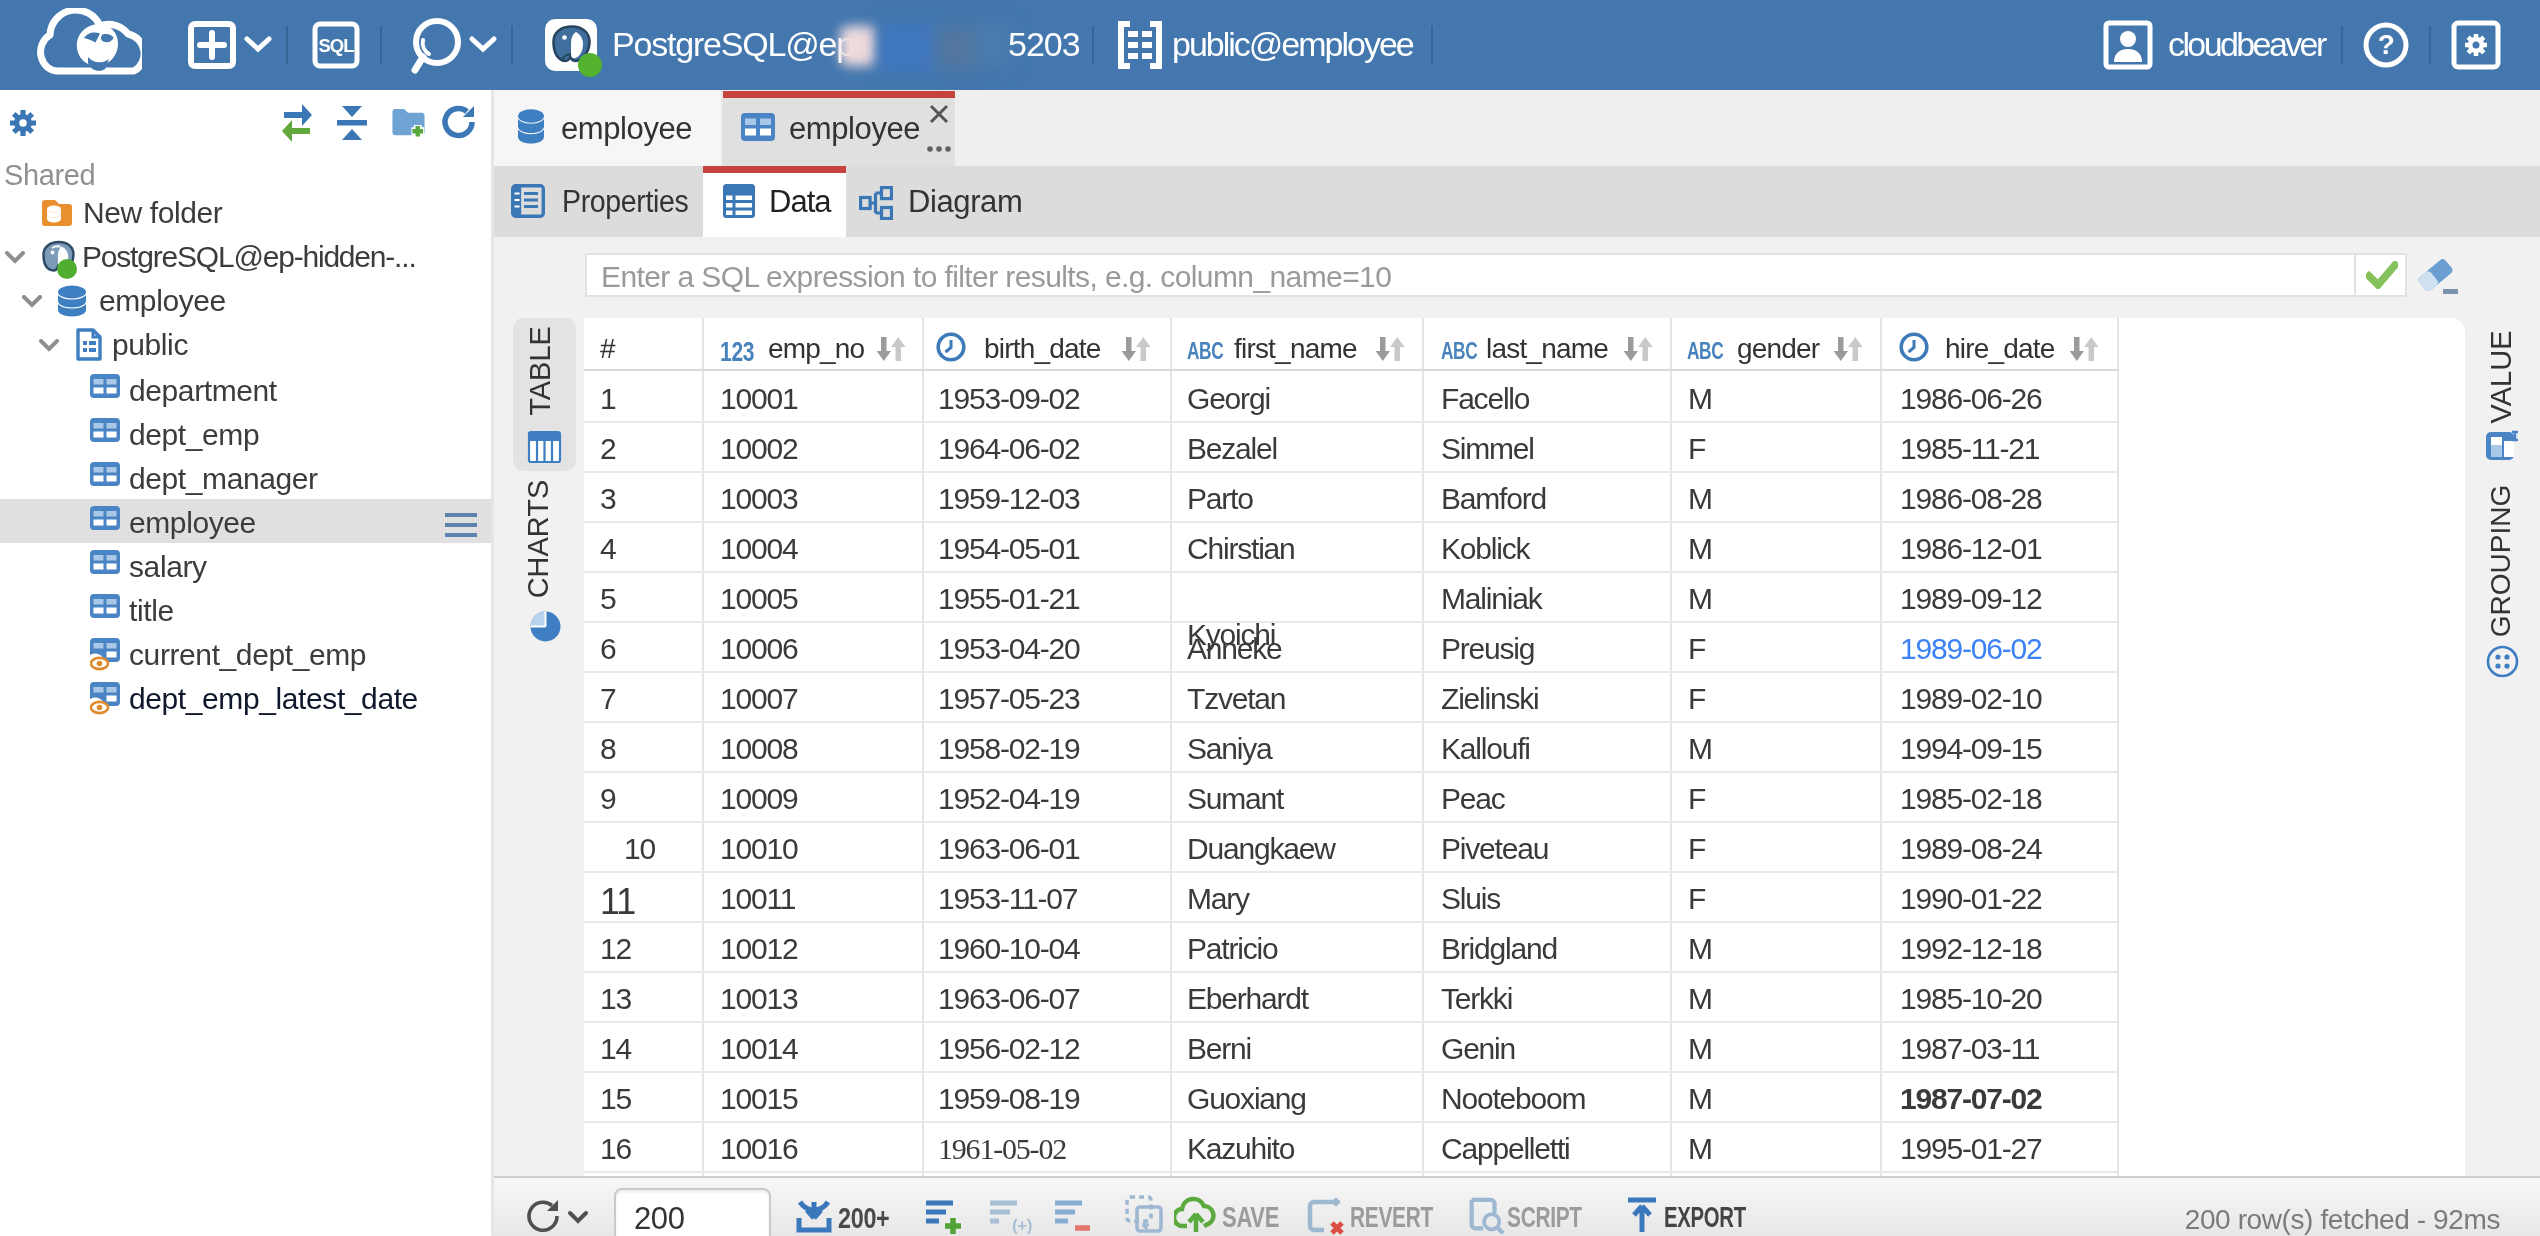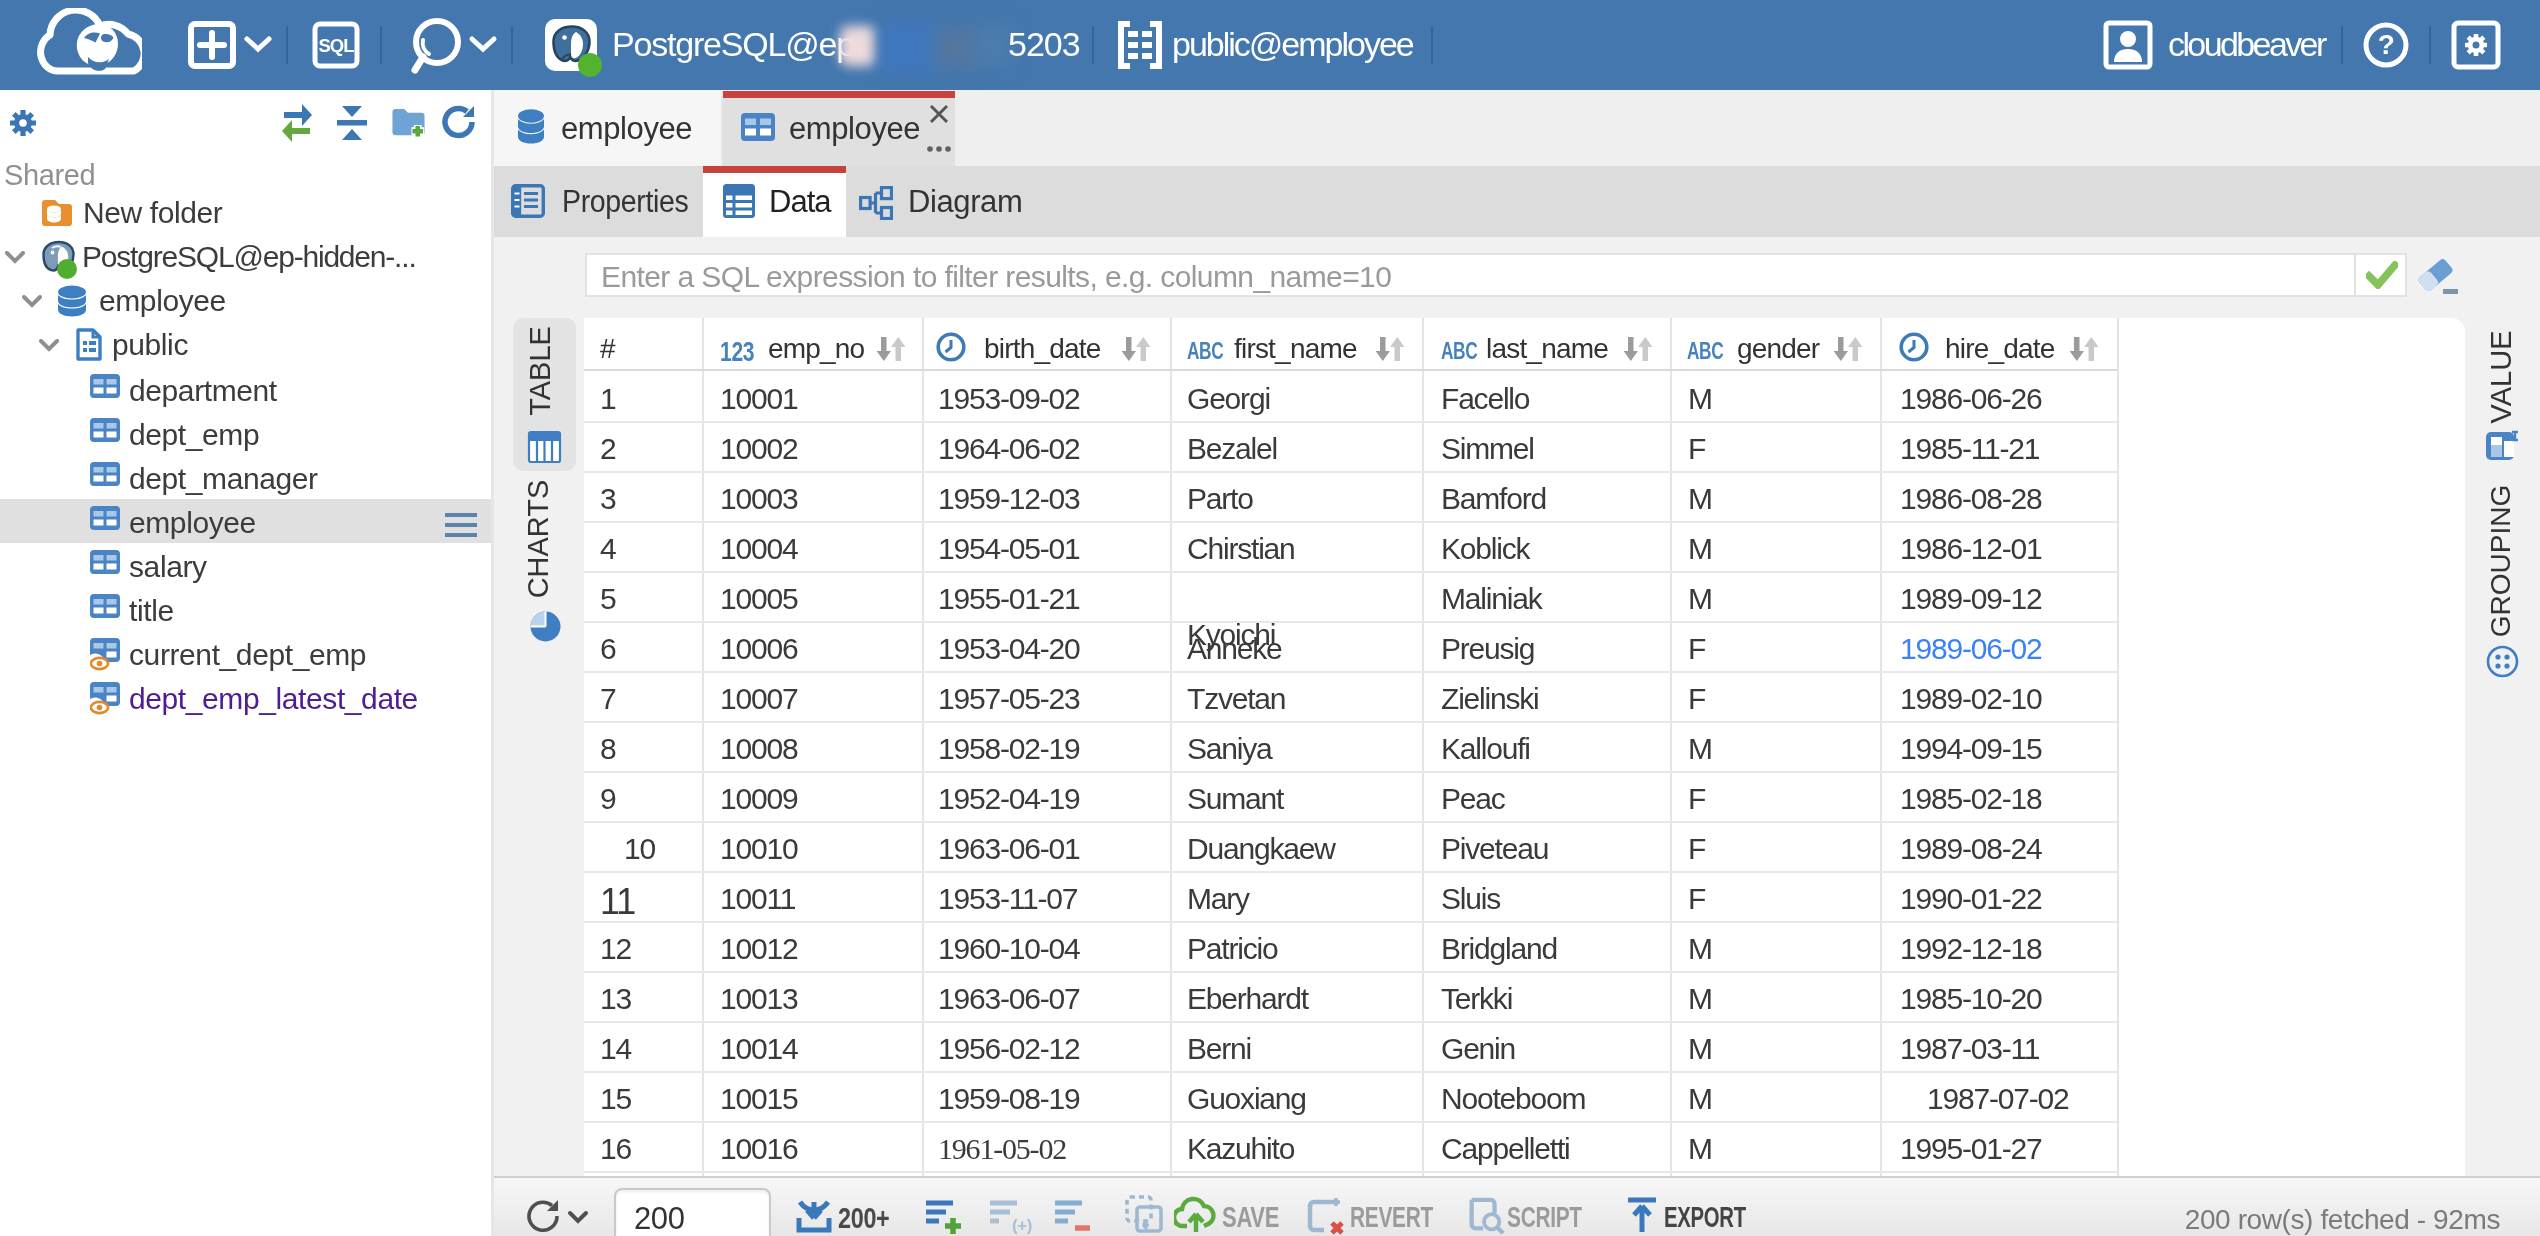--- a/index.html
+++ b/index.html
@@ -222,21 +222,21 @@
   </svg>
 <div style="position:absolute;left:129px;top:640px;font-size:30px;color:#3c3c3c;font-weight:400;white-space:nowrap;line-height:1;">current_dept_emp</div>
 <svg style="position:absolute;left:90px;top:682px;" width="30" height="33" viewBox="0 0 30 33">
     <path d="M0 4 a4 4 0 0 1 4 -4 h22 a4 4 0 0 1 4 4 v16 a4 4 0 0 1 -4 4 h-11 a10 10 0 0 0 -15 -7 z" fill="#4a84c4"></path>
 <rect x="3.5" y="5" width="10" height="5.5" fill="#a9c7e6"></rect>
     <rect x="16.5" y="5" width="10" height="5.5" fill="#a9c7e6"></rect>
 <rect x="16.5" y="13.5" width="10" height="6" fill="#fff"></rect>
 <ellipse cx="9.5" cy="25.5" rx="8.6" ry="5.6" fill="#fff" stroke="#e08a2e" stroke-width="2.6"></ellipse>
 <circle cx="9.5" cy="25.5" r="2.8" fill="#e08a2e"></circle>
   </svg>
-<div style="position:absolute;left:129px;top:684px;font-size:30px;color:#4c1d95;font-weight:400;white-space:nowrap;line-height:1;">dept_emp_latest_date</div>
+<div style="position:absolute;left:129px;top:684px;font-size:30px;color:#0f172a;font-weight:400;white-space:nowrap;line-height:1;">dept_emp_latest_date</div>
 <div style="position:absolute;left:494px;top:90px;width:2046px;height:76px;background:#efefef;"></div>
 <div style="position:absolute;left:494px;top:91px;width:229px;height:75px;background:#f6f6f6;border-right:2px solid #e7e7e7;"></div>
 <svg style="position:absolute;left:516px;top:108px;" width="30" height="38" viewBox="0 0 30 38">
 <g fill="#3e7fc1">
       <ellipse cx="15" cy="8" rx="13" ry="6.8"></ellipse>
 <path d="M2 11 v7.5 c0 3.6 5.8 6.6 13 6.6 s13 -3 13 -6.6 v-7.5 c-2.3 3 -7.4 4.7 -13 4.7 s-10.7 -1.7 -13 -4.7 z"></path>
 <path d="M2 21.5 v7.5 c0 3.6 5.8 6.6 13 6.6 s13 -3 13 -6.6 v-7.5 c-2.3 3 -7.4 4.7 -13 4.7 s-10.7 -1.7 -13 -4.7 z"></path>
     </g>
 </svg>
 <div style="position:absolute;left:561px;top:113px;font-size:31px;color:#333;font-weight:400;white-space:nowrap;line-height:1;">employee</div>
@@ -485,21 +485,21 @@
 <div style="position:absolute;left:1187px;top:1034px;font-size:30px;color:#3a3a3a;font-weight:400;white-space:nowrap;line-height:1;letter-spacing:-1.2px;">Berni</div>
 <div style="position:absolute;left:1441px;top:1034px;font-size:30px;color:#3a3a3a;font-weight:400;white-space:nowrap;line-height:1;letter-spacing:-1.2px;">Genin</div>
 <div style="position:absolute;left:1688px;top:1034px;font-size:30px;color:#3a3a3a;font-weight:400;white-space:nowrap;line-height:1;letter-spacing:-1.2px;">M</div>
 <div style="position:absolute;left:1900px;top:1034px;font-size:30px;color:#3a3a3a;font-weight:400;white-space:nowrap;line-height:1;letter-spacing:-1.2px;">1987-03-11</div>
 <div style="position:absolute;left:600px;top:1084px;font-size:30px;color:#3a3a3a;font-weight:400;white-space:nowrap;line-height:1;letter-spacing:-1.2px;">15</div>
 <div style="position:absolute;left:720px;top:1084px;font-size:30px;color:#3a3a3a;font-weight:400;white-space:nowrap;line-height:1;letter-spacing:-1.2px;">10015</div>
 <div style="position:absolute;left:938px;top:1084px;font-size:30px;color:#3a3a3a;font-weight:400;white-space:nowrap;line-height:1;letter-spacing:-1.2px;">1959-08-19</div>
 <div style="position:absolute;left:1187px;top:1084px;font-size:30px;color:#3a3a3a;font-weight:400;white-space:nowrap;line-height:1;letter-spacing:-1.2px;">Guoxiang</div>
 <div style="position:absolute;left:1441px;top:1084px;font-size:30px;color:#3a3a3a;font-weight:400;white-space:nowrap;line-height:1;letter-spacing:-1.2px;">Nooteboom</div>
 <div style="position:absolute;left:1688px;top:1084px;font-size:30px;color:#3a3a3a;font-weight:400;white-space:nowrap;line-height:1;letter-spacing:-1.2px;">M</div>
-<div style="position:absolute;left:1900px;top:1084px;font-size:30px;color:#3a3a3a;font-weight:400;white-space:nowrap;line-height:1;letter-spacing:-1.2px;margin-left:27px;">1987-07-02</div>
+<div style="position:absolute;left:1900px;top:1084px;font-size:30px;color:#3a3a3a;font-weight:700;white-space:nowrap;line-height:1;letter-spacing:-1.2px;">1987-07-02</div>
 <div style="position:absolute;left:600px;top:1134px;font-size:30px;color:#3a3a3a;font-weight:400;white-space:nowrap;line-height:1;letter-spacing:-1.2px;">16</div>
 <div style="position:absolute;left:720px;top:1134px;font-size:30px;color:#3a3a3a;font-weight:400;white-space:nowrap;line-height:1;letter-spacing:-1.2px;">10016</div>
 <div style="position:absolute;left:938px;top:1134px;font-size:30px;color:#3a3a3a;font-weight:400;white-space:nowrap;line-height:1;letter-spacing:-1.2px;font-family:Liberation Serif, serif;">1961-05-02</div>
 <div style="position:absolute;left:1187px;top:1134px;font-size:30px;color:#3a3a3a;font-weight:400;white-space:nowrap;line-height:1;letter-spacing:-1.2px;">Kazuhito</div>
 <div style="position:absolute;left:1441px;top:1134px;font-size:30px;color:#3a3a3a;font-weight:400;white-space:nowrap;line-height:1;letter-spacing:-1.2px;">Cappelletti</div>
 <div style="position:absolute;left:1688px;top:1134px;font-size:30px;color:#3a3a3a;font-weight:400;white-space:nowrap;line-height:1;letter-spacing:-1.2px;">M</div>
 <div style="position:absolute;left:1900px;top:1134px;font-size:30px;color:#3a3a3a;font-weight:400;white-space:nowrap;line-height:1;letter-spacing:-1.2px;">1995-01-27</div>
 <div style="position:absolute;left:2501px;top:377px;width:0;height:0;">
     <div style="position:absolute;transform:translate(-50%,-50%) rotate(-90deg);font-size:29px;color:#333;font-weight:400;white-space:nowrap;letter-spacing:0px;line-height:1;">VALUE</div>
   </div>

